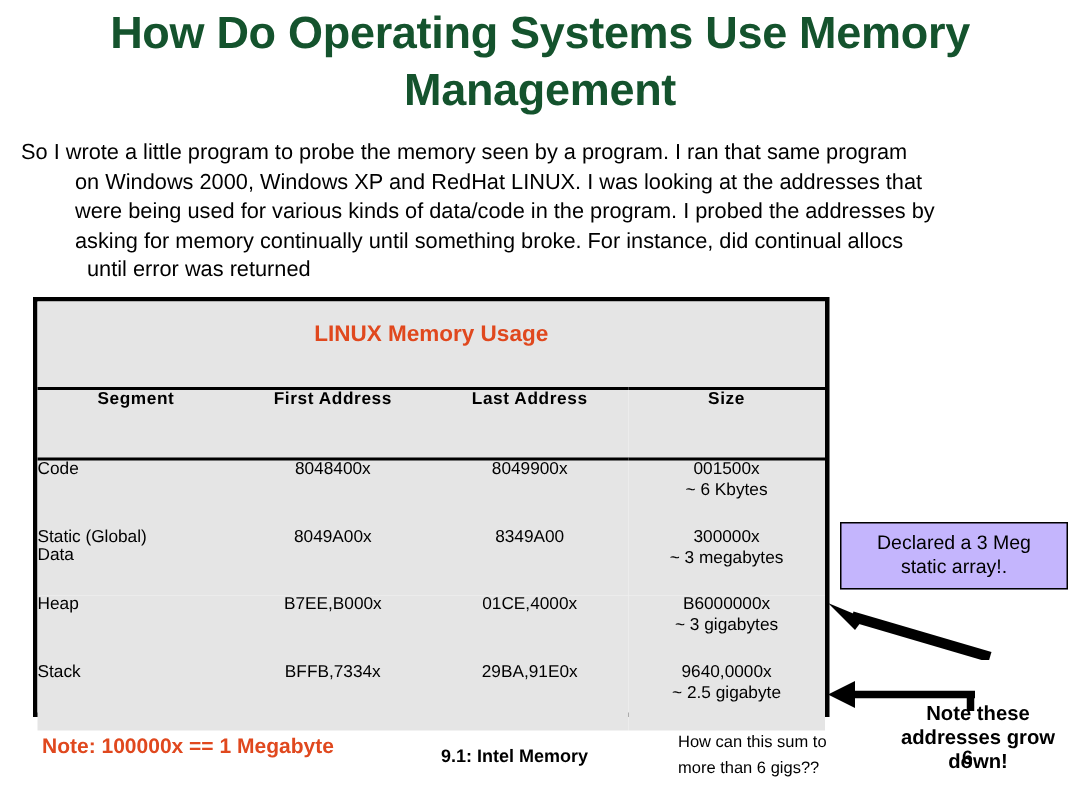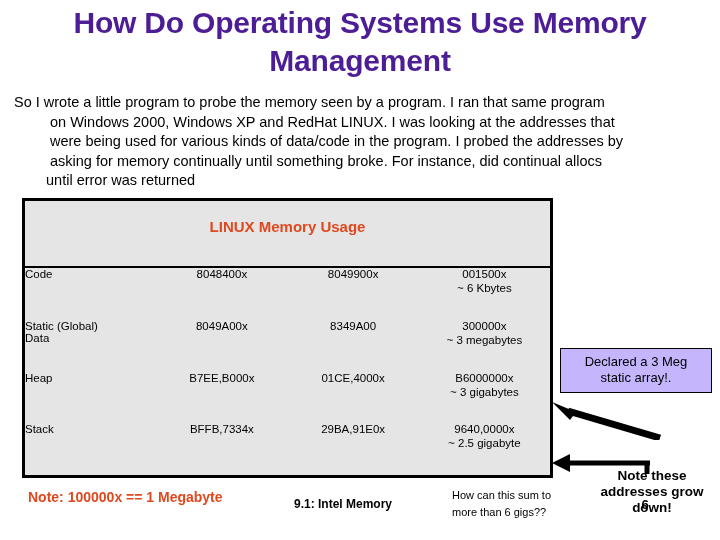--- a/index.html
+++ b/index.html
@@ -20,21 +20,21 @@
   #slide-title {
     position: absolute;
     left: 0;
     top: 4px;
     width: 720px;
     text-align: center;
     font-size: 30px;
     font-weight: bold;
     line-height: 38px;
     letter-spacing: -0.2px;
-    color: #4c1d95;
+    color: #14532d;
   }
 
   
   #body-text {
     position: absolute;
     left: 14px;
     top: 93px;
     width: 684px;
     font-size: 14.5px;
     line-height: 19.6px;
@@ -195,31 +195,37 @@
 
 <div id="slide-title" style="width: 610px; left: 55px;">
   <span>How Do Operating Systems Use Memory Management</span>
 </div>
 
 <div id="body-text" style="padding-left: 0px;">
   <span style="display: block; margin-left: 0px;">So I wrote a little program to probe the memory seen by a program.  I ran that same program</span>
   <span class="ind-wrap" style="display: block; margin-left: 36px;">on Windows 2000, Windows XP and RedHat LINUX.  I was looking at the addresses that</span>
   <span class="ind-wrap" style="display: block; margin-left: 36px;">were being used for various kinds of data/code in the program.  I probed the addresses by</span>
   <span class="ind-wrap" style="display: block; margin-left: 36px;">asking for memory continually until something broke.  For instance, did continual allocs</span>
-  <span class="ind-wrap" style="display: block; margin-left: 32px;">until error was returned</span>
+  <span class="ind-wrap" style="display: block; margin-left: 44px;">until error was returned</span>
 </div>
 
 <div id="memory-table">
   <table>
     <tbody>
         <tr>
       <td class="tbl-title-cell" colspan="4">
         <span class="tbl-title-text">LINUX Memory Usage</span>
       </td>
     </tr>
+    <tr class="hdr-row">
+      <td class="col-seg">Segment</td>
+      <td class="col-fa">First Address</td>
+      <td class="col-la">Last Address</td>
+      <td class="col-sz">Size</td>
+    </tr>
 
     <tr class="data-row">
       <td class="col-seg">
         <span>Code</span>
       </td>
       <td class="col-fa">8048400x</td>
       <td class="col-la">8049900x</td>
       <td class="col-sz">
         <span>001500x</span>
         <span class="sz-line2">~ 6 Kbytes</span>

